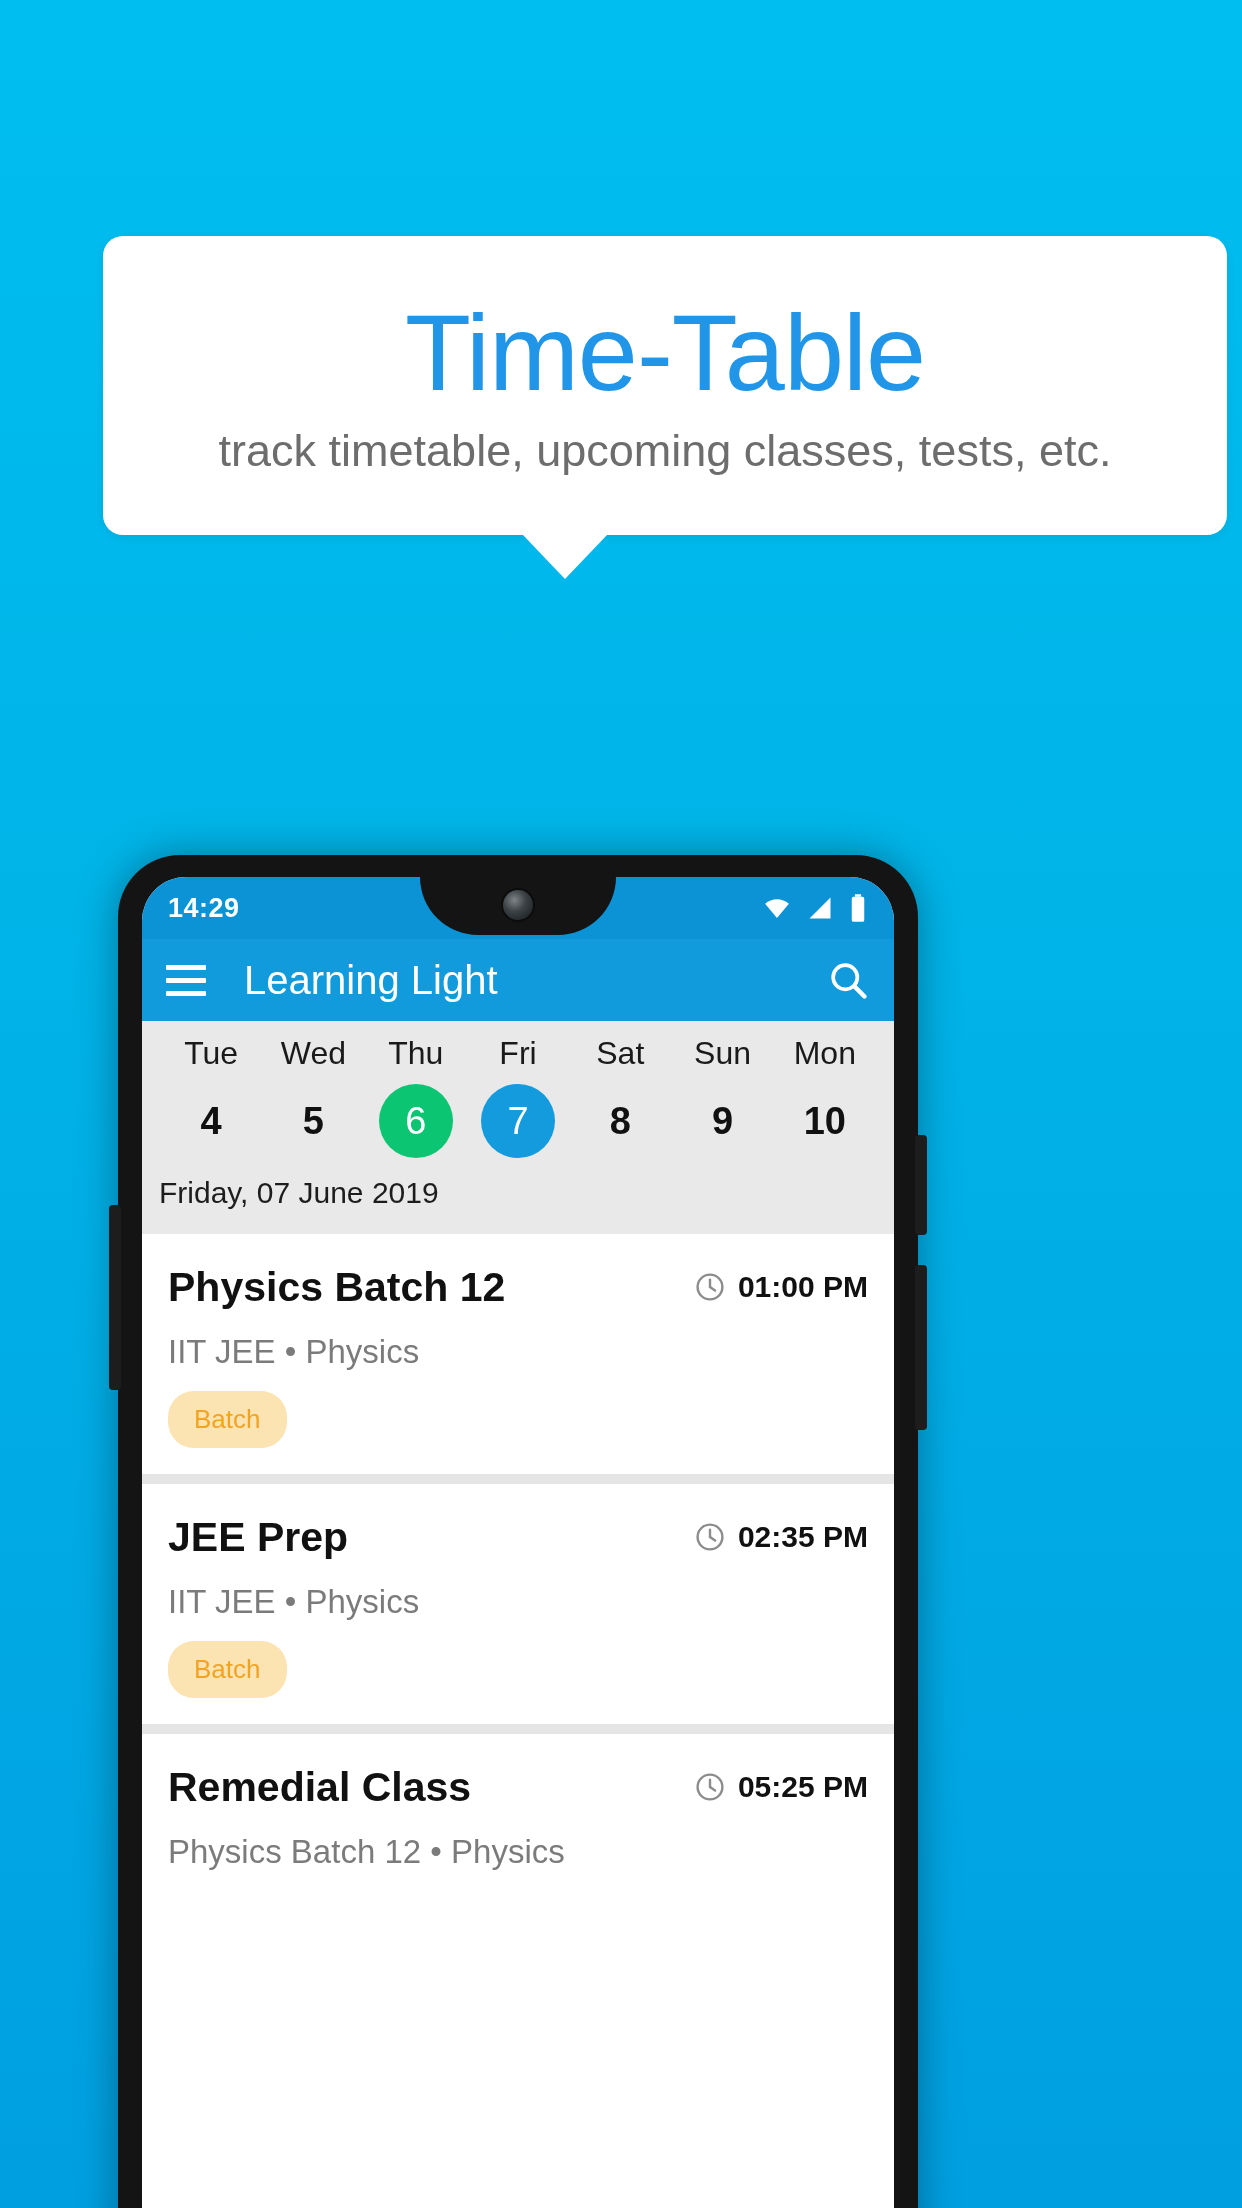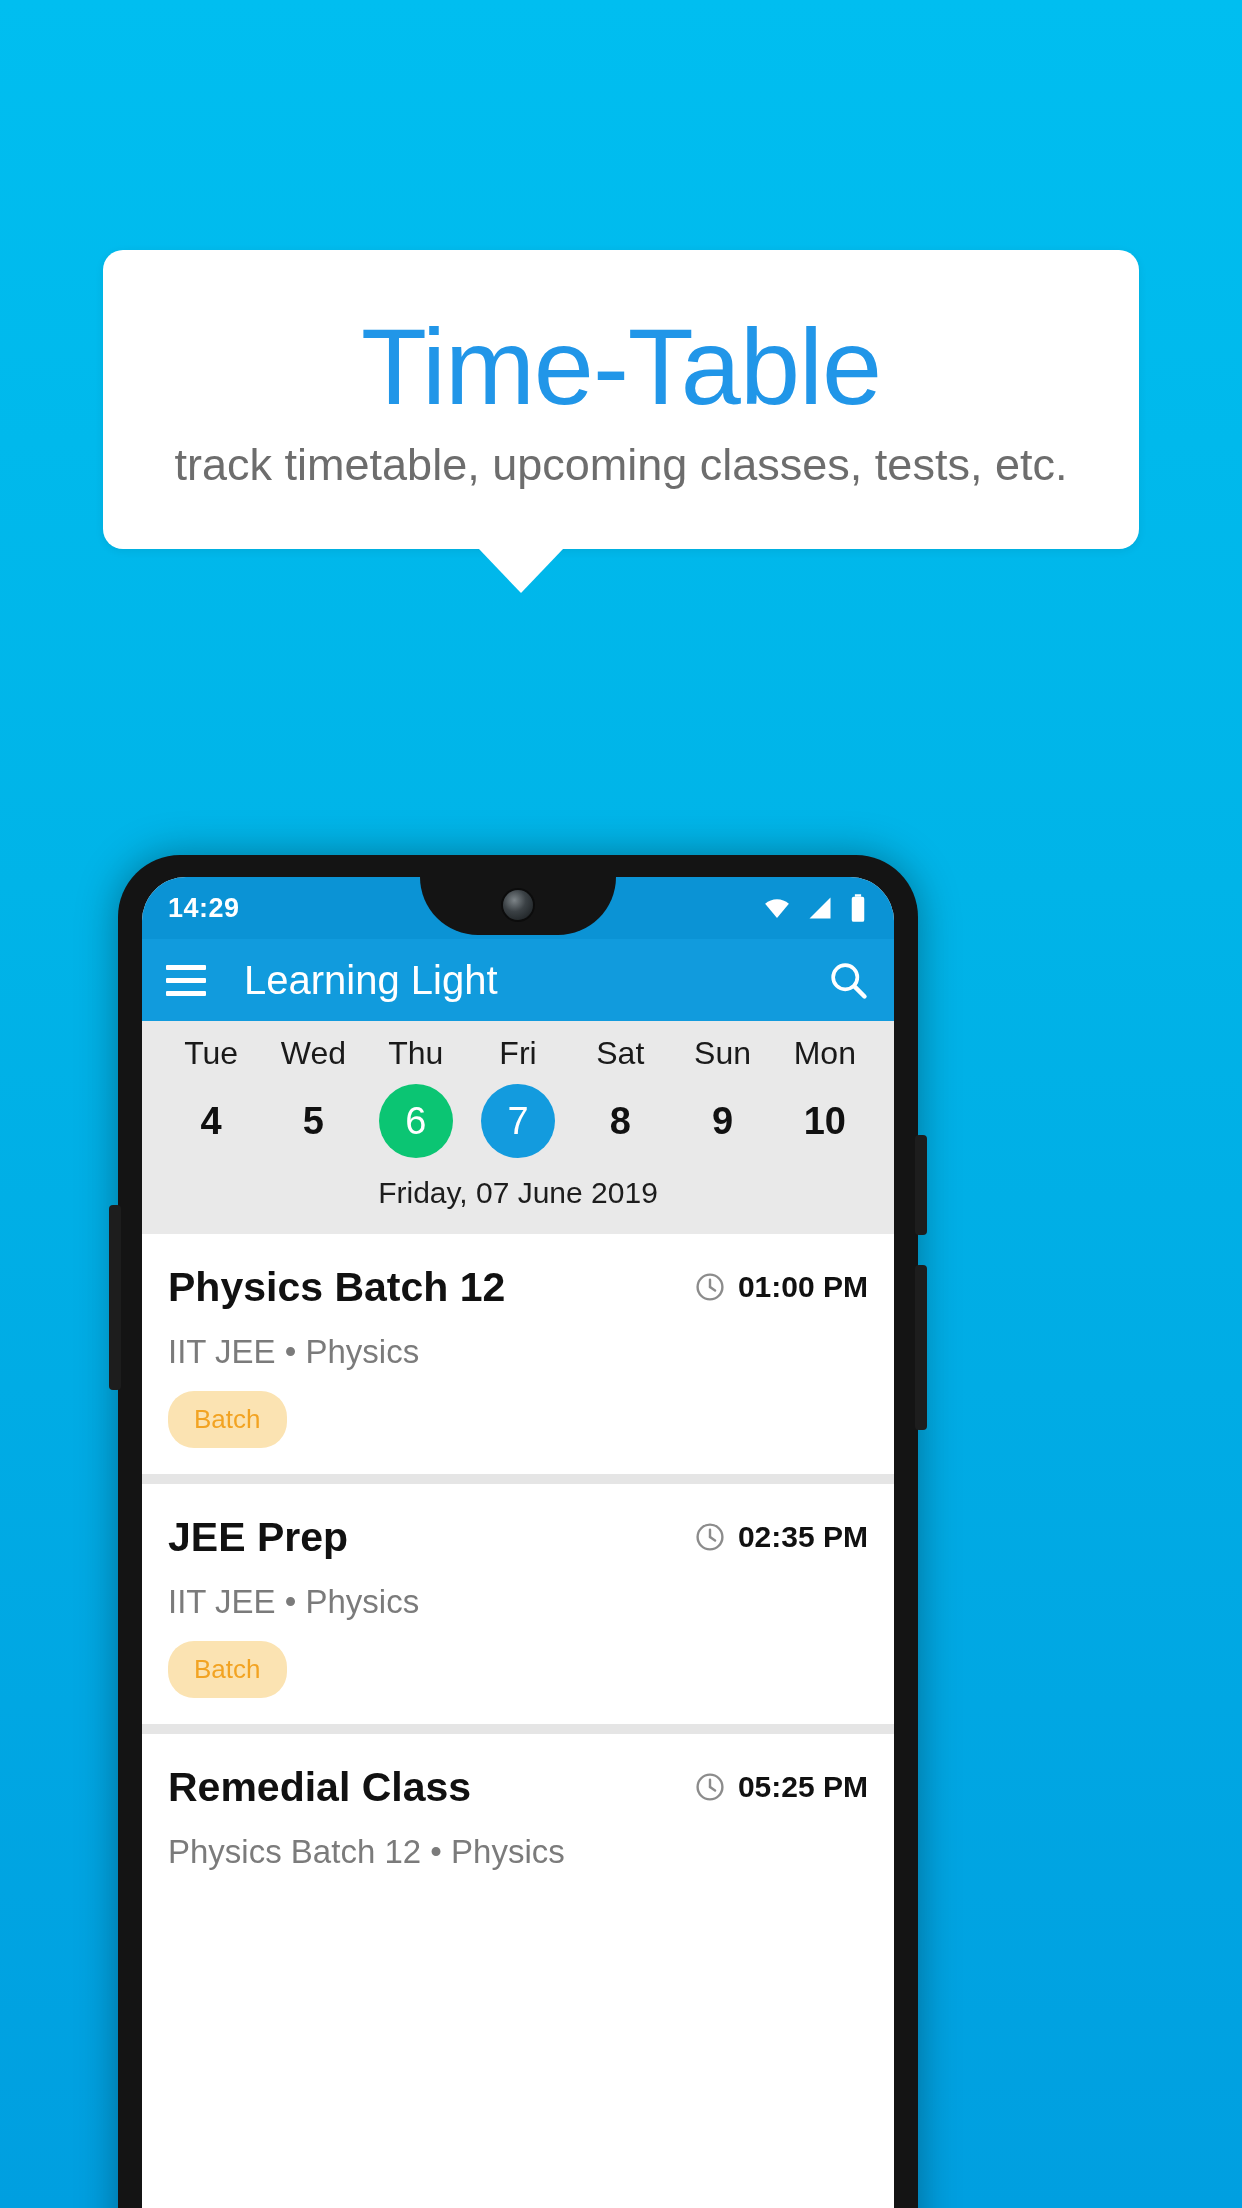--- a/index.html
+++ b/index.html
@@ -5,21 +5,21 @@
   * { margin:0; padding:0; box-sizing:border-box; }
   html,body { width:1242px; height:2208px; }
   body {
     font-family:"Liberation Sans", sans-serif;
     background:linear-gradient(180deg,#00BEF0 0%,#00B4E8 40%,#009FE0 100%);
     overflow:hidden;
     position:relative;
   }
 
   
-  .bubble-wrap { position:absolute; left:103px; top:250px; width:1036px; }
+  .bubble-wrap { position:absolute; left:103px; top:236px; width:1124px; }
   .bubble {
     background:#ffffff;
     border-radius:20px;
     padding:60px 40px 58px;
     text-align:center;
     box-shadow:0 2px 10px rgba(0,0,0,0.07);
   }
   .bubble-title {
     color:#2196E8;
     font-size:108px;
@@ -139,24 +139,23 @@
     width:74px; height:74px;
     line-height:74px;
     font-size:38px;
     font-weight:700;
     color:#111;
     border-radius:50%;
   }
   .day-num.sel-green { background:#0BC573; color:#fff; font-weight:400; }
   .day-num.sel-blue  { background:#139BDE; color:#fff; font-weight:400; }
   .date-label {
-    text-align:center;
     font-size:30px;
     color:#1d1d1d;
-    padding:18px 0 14px;
+    padding:18px 17px 14px;
   }
 
   
   .cards { background:#e5e5e5; }
   .card {
     background:#ffffff;
     padding:30px 26px 26px;
     margin-bottom:10px;
   }
   .card-head { display:flex; align-items:flex-start; justify-content:space-between; }

